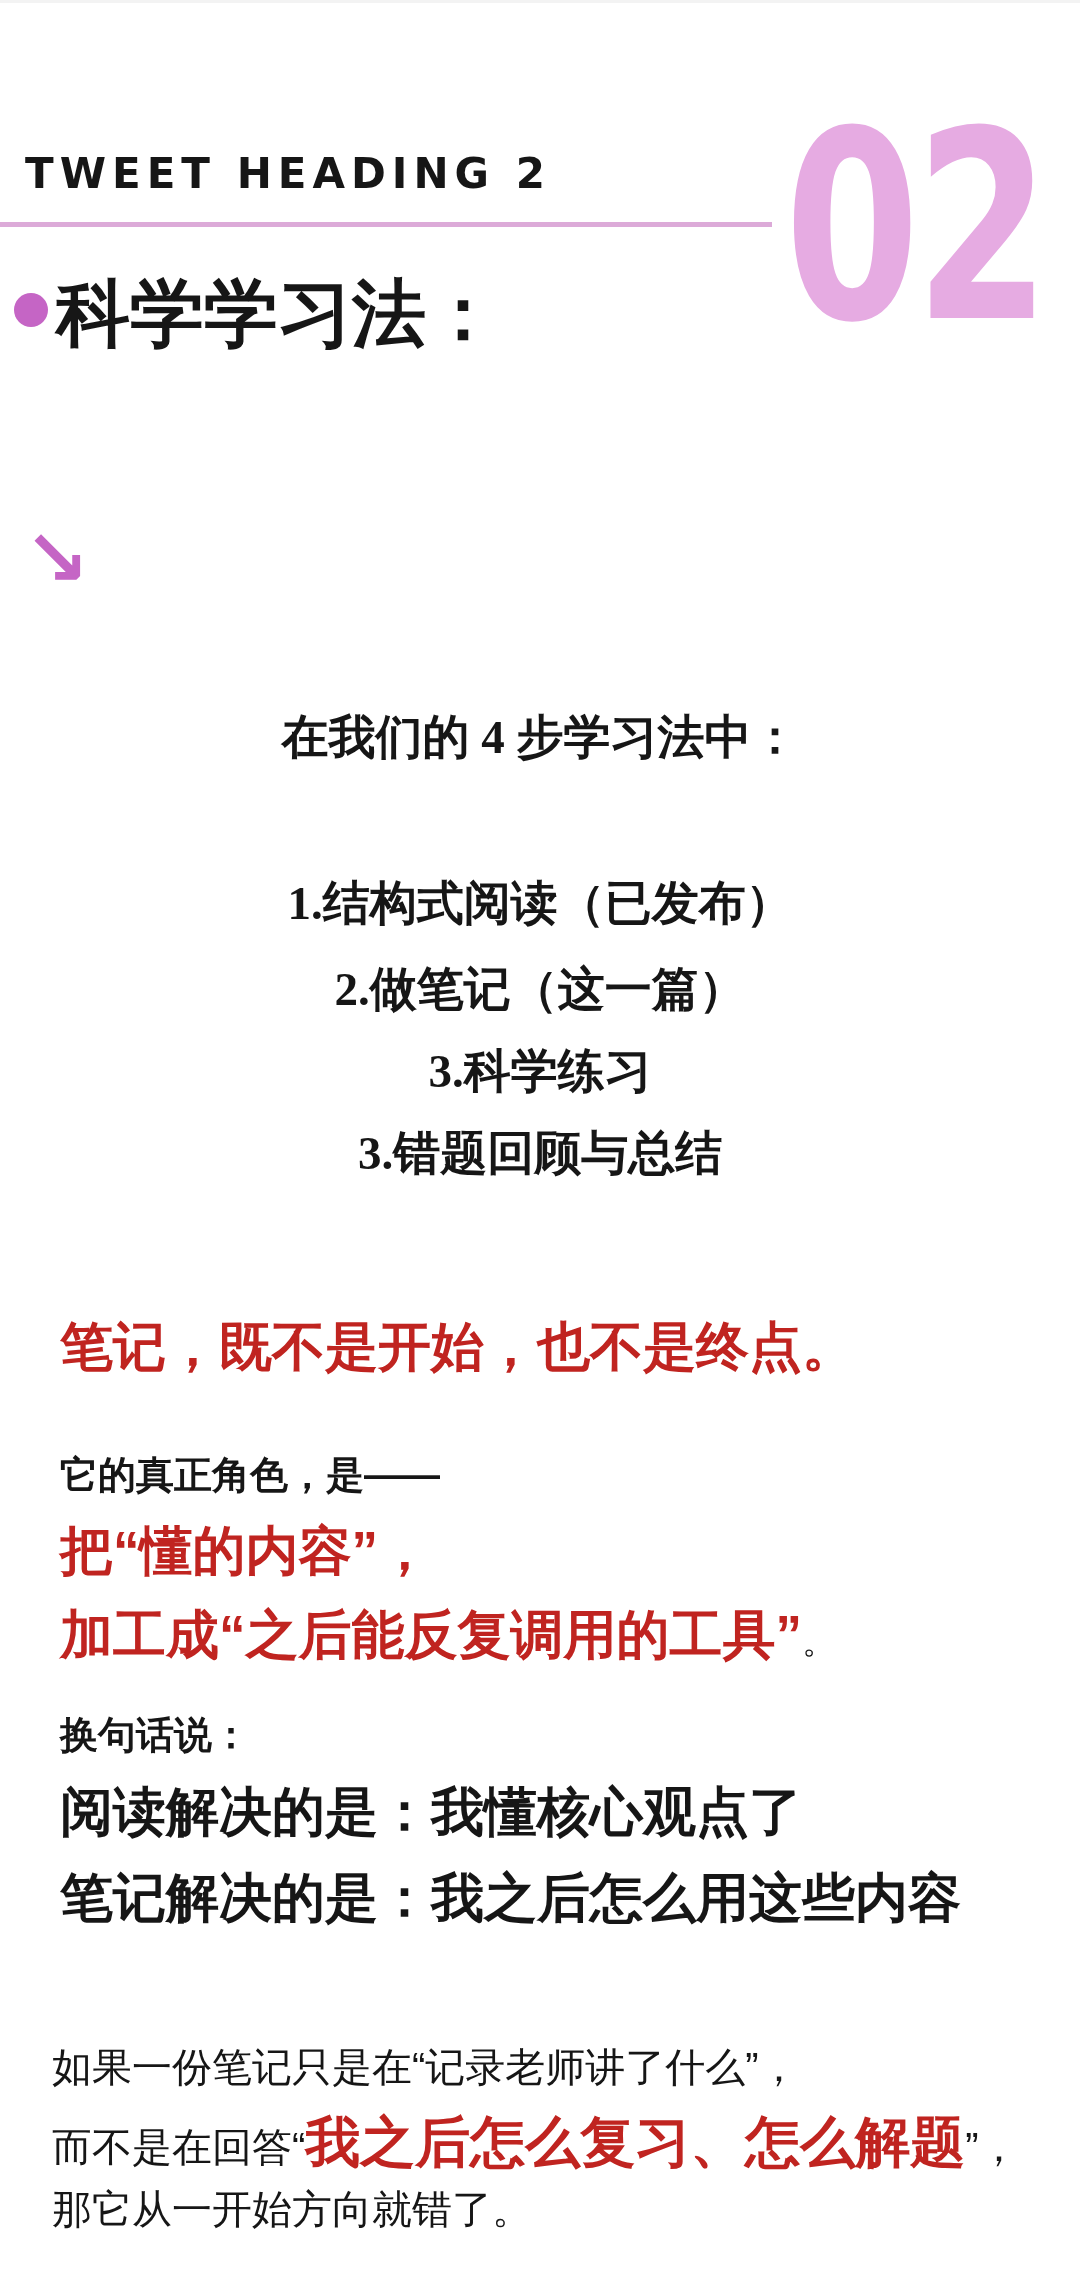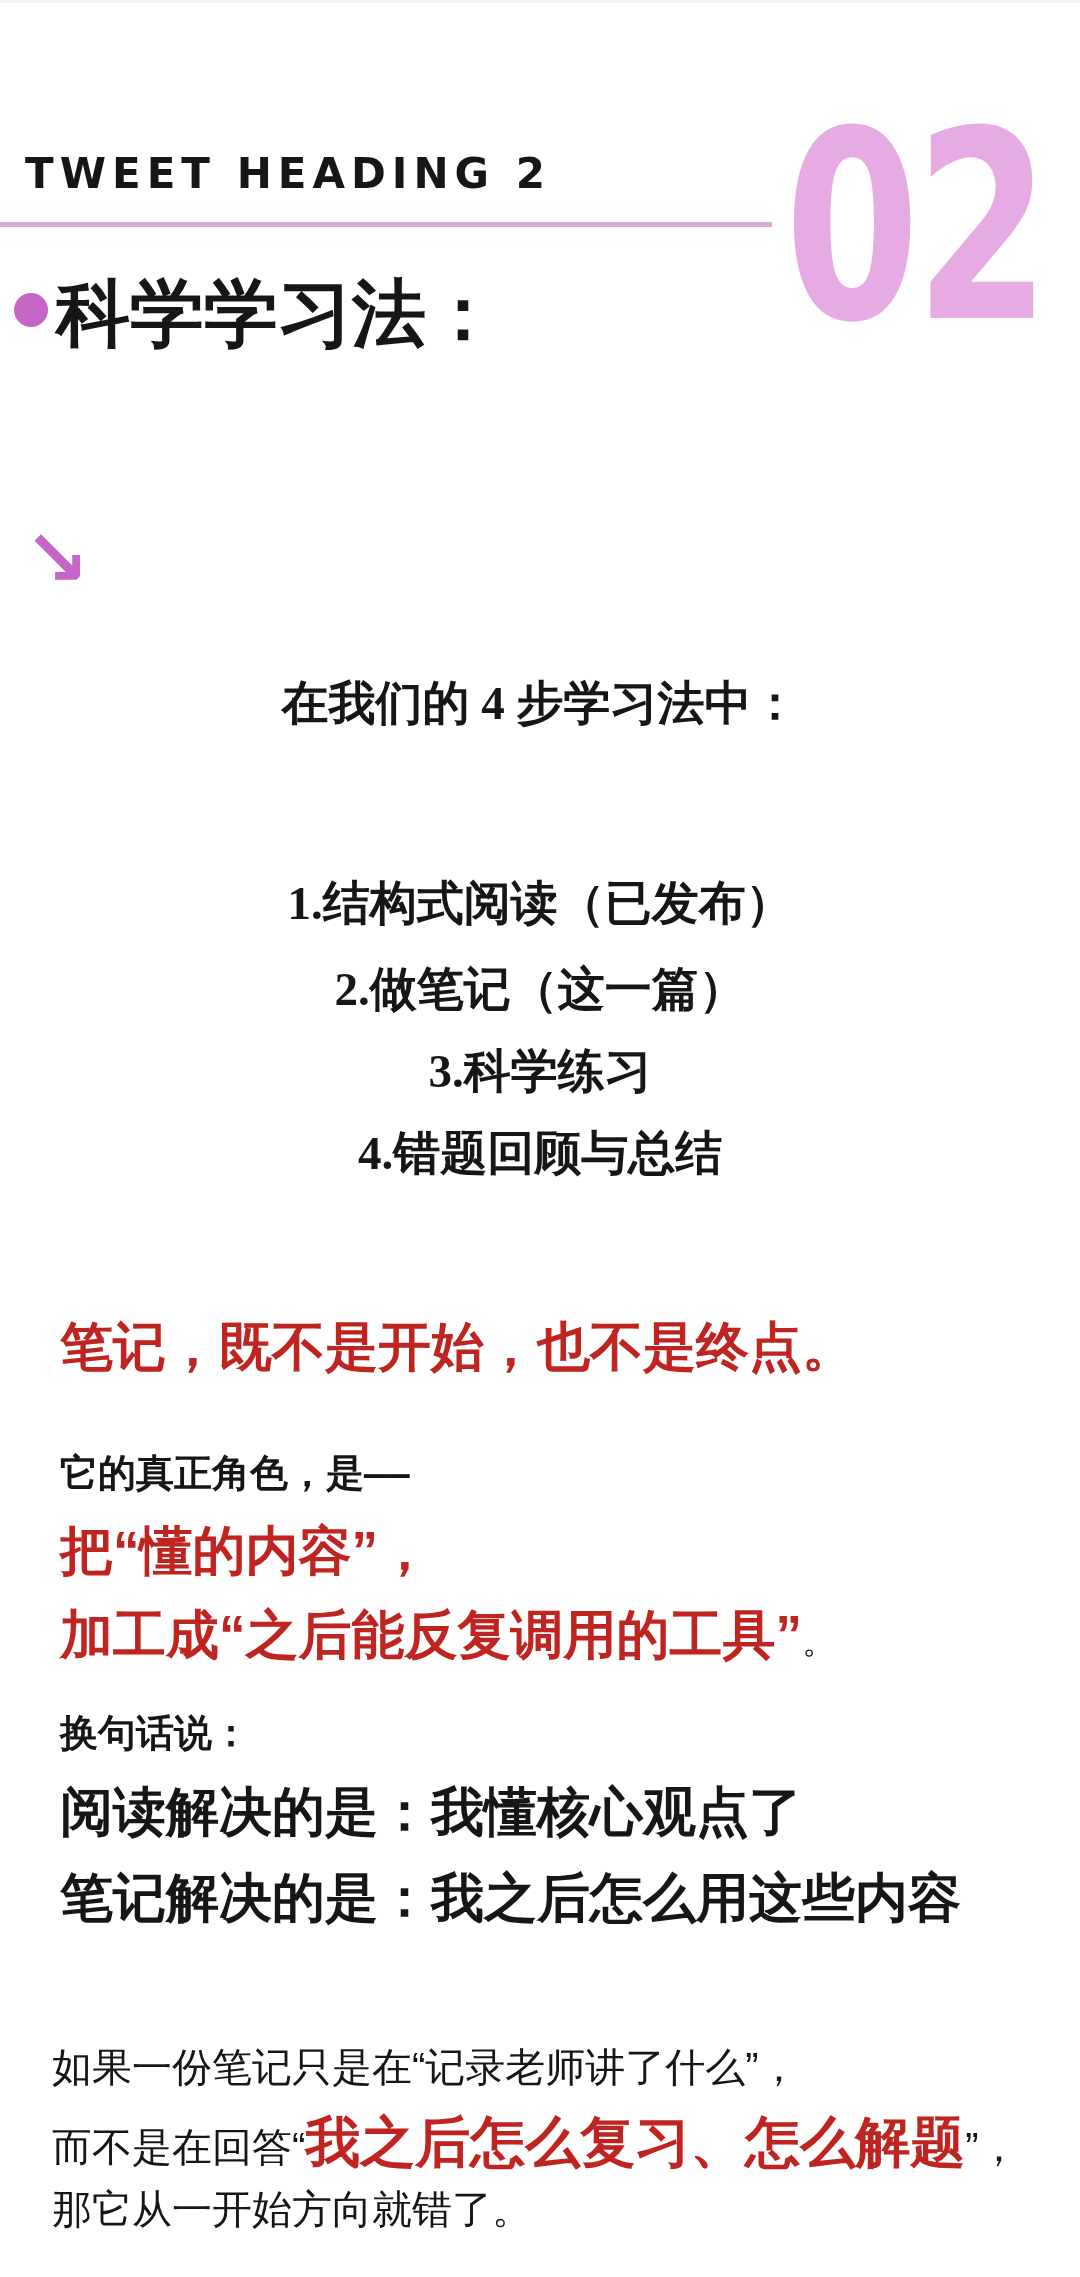--- a/index.html
+++ b/index.html
@@ -56,35 +56,35 @@
     font-family:"DejaVu Sans",sans-serif;
     font-size:78px;font-weight:bold;line-height:1;
     color:var(--orchid);
   }
   
   .center-line{
     position:absolute;left:0;right:0;text-align:center;
     font-family:"Liberation Serif",serif;font-weight:bold;
     font-size:47px;line-height:1.2;color:var(--ink);white-space:nowrap;
   }
-  .lead{top:672px;}
+  .lead{top:706px;}
   .step0{top:872px;}
   .step1{top:958px;}
   .step2{top:1040px;}
   .step3{top:1122px;}
   
   .statement{
     position:absolute;left:60px;top:1312px;
     font-size:53px;font-weight:bold;line-height:1.2;
     color:var(--red);white-space:nowrap;
   }
   .role-lead,.pivot-lead{
     position:absolute;left:60px;
     font-size:38px;font-weight:600;line-height:1.2;
-    color:var(--ink);white-space:nowrap;font-family:Liberation Mono, monospace;
+    color:var(--ink);white-space:nowrap;
   }
   .role-lead{top:1450px;}
   .pivot-lead{top:1710px;}
   .em-line{
     position:absolute;left:60px;
     font-size:53px;font-weight:bold;line-height:1.2;
     color:var(--red);white-space:nowrap;
   }
   .em1{top:1516px;}
   .em2{top:1600px;}
@@ -121,21 +121,21 @@
 
   <span class="bullet"></span>
   <h1 class="title t1">科学学习法：</h1>
 
   <div class="arrow">↘</div>
 
   <div class="center-line lead">在我们的 4 步学习法中：</div>
   <div class="center-line step0">1.结构式阅读（已发布）</div>
   <div class="center-line step1">2.做笔记（这一篇）</div>
   <div class="center-line step2">3.科学练习</div>
-  <div class="center-line step3">4.错题回顾与总结</div>
+  <div class="center-line step3">3.错题回顾与总结</div>
 
   <div class="statement">笔记，既不是开始，也不是终点。</div>
 
   <div class="role-lead">它的真正角色，是——</div>
   <div class="em-line em1">把“懂的内容”，</div>
   <div class="em-line em2"><span>加工成“之后能反复调用的工具”</span><span class="period">。</span></div>
 
   <div class="pivot-lead">换句话说：</div>
   <div class="contrast c1">阅读解决的是：我懂核心观点了</div>
   <div class="contrast c2">笔记解决的是：我之后怎么用这些内容</div>

